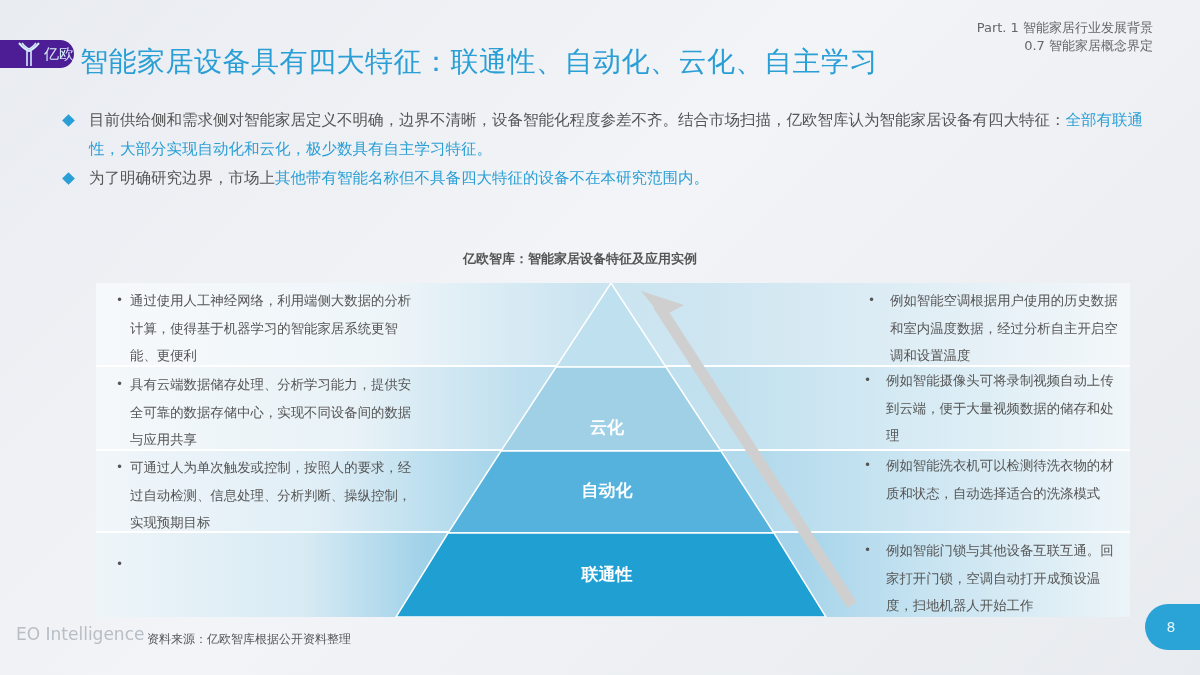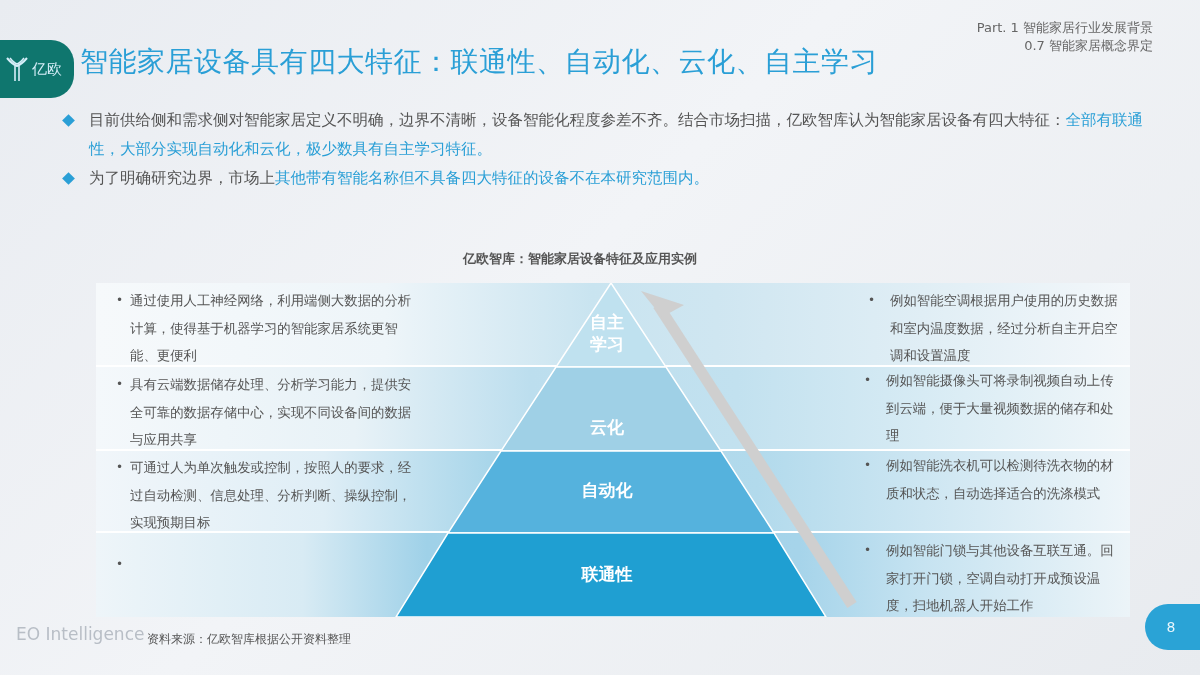--- a/index.html
+++ b/index.html
@@ -3,23 +3,23 @@
 <meta charset="utf-8">
 <style>
   html, body { margin: 0; padding: 0; }
   body {
     width: 1200px; height: 675px; overflow: hidden; position: relative;
     background: linear-gradient(135deg, #e9ecf1 0%, #f2f4f7 45%, #e8ebef 100%);
     font-family: "DejaVu Sans", "Liberation Sans", sans-serif;
     color: #555;
   }
   .logo-tab {
-    position: absolute; left: 0; top: 40px; width: 74px; height: 58px;
-    background: #0f766e; border-radius: 0 23px 23px 0;
-    display: flex; align-items: center; padding-left: 4px; box-sizing: border-box;
+    position: absolute; left: 0; top: 40px; width: 74px; height: 28px;
+    background: #4c1d95; border-radius: 0 23px 23px 0;
+    display: flex; align-items: center; padding-left: 4px; box-sizing: border-box; justify-content: flex-end;
   }
   .logo-tab svg { display: block; }
   .logo-text { color: #d6eef9; font-size: 15px; margin-left: 2px; letter-spacing: 0px; }
   .page-title {
     position: absolute; left: 80px; top: 43px; font-size: 28px; color: #2a9fd6;
     letter-spacing: 0.5px; white-space: nowrap;
   }
   .part-label {
     position: absolute; right: 47px; top: 19px; text-align: right;
     font-size: 13px; color: #666; line-height: 18px;
@@ -124,24 +124,20 @@
 
     <polygon points="515,0 570,84 460,84" fill="#bfe1ef" stroke="#ffffff" stroke-width="1.5"></polygon>
     <polygon points="460,84 570,84 625,168 405,168" fill="#9fd0e6" stroke="#ffffff" stroke-width="1.5"></polygon>
     <polygon points="405,168 625,168 678,250 352,250" fill="#55b2dd" stroke="#ffffff" stroke-width="1.5"></polygon>
     <polygon points="352,250 678,250 730,334 300,334" fill="#1f9fd2" stroke="#ffffff" stroke-width="1.5"></polygon>
 
     <line x1="756" y1="322" x2="562" y2="22" stroke="#cfcfcf" stroke-width="11"></line>
     <polygon points="545,8 588,22 566,34" fill="#cfcfcf"></polygon>
   </svg>
 
-  <div class="tier-label" style="top:28px;">
-    <div>自主</div>
-    <div>学习</div>
-  </div>
   <div class="tier-label" style="top:115px;margin-top:18px;">云化</div>
   <div class="tier-label" style="top:196px;">自动化</div>
   <div class="tier-label" style="top:280px;">联通性</div>
 
   <div class="side-text left-text" style="top:4px;">
     <span class="dot">•</span>
     <span>通过使用人工神经网络，利用端侧大数据的分析计算，使得基于机器学习的智能家居系统更智能、更便利</span>
   </div>
   <div class="side-text left-text" style="top:88px;">
     <span class="dot">•</span>

